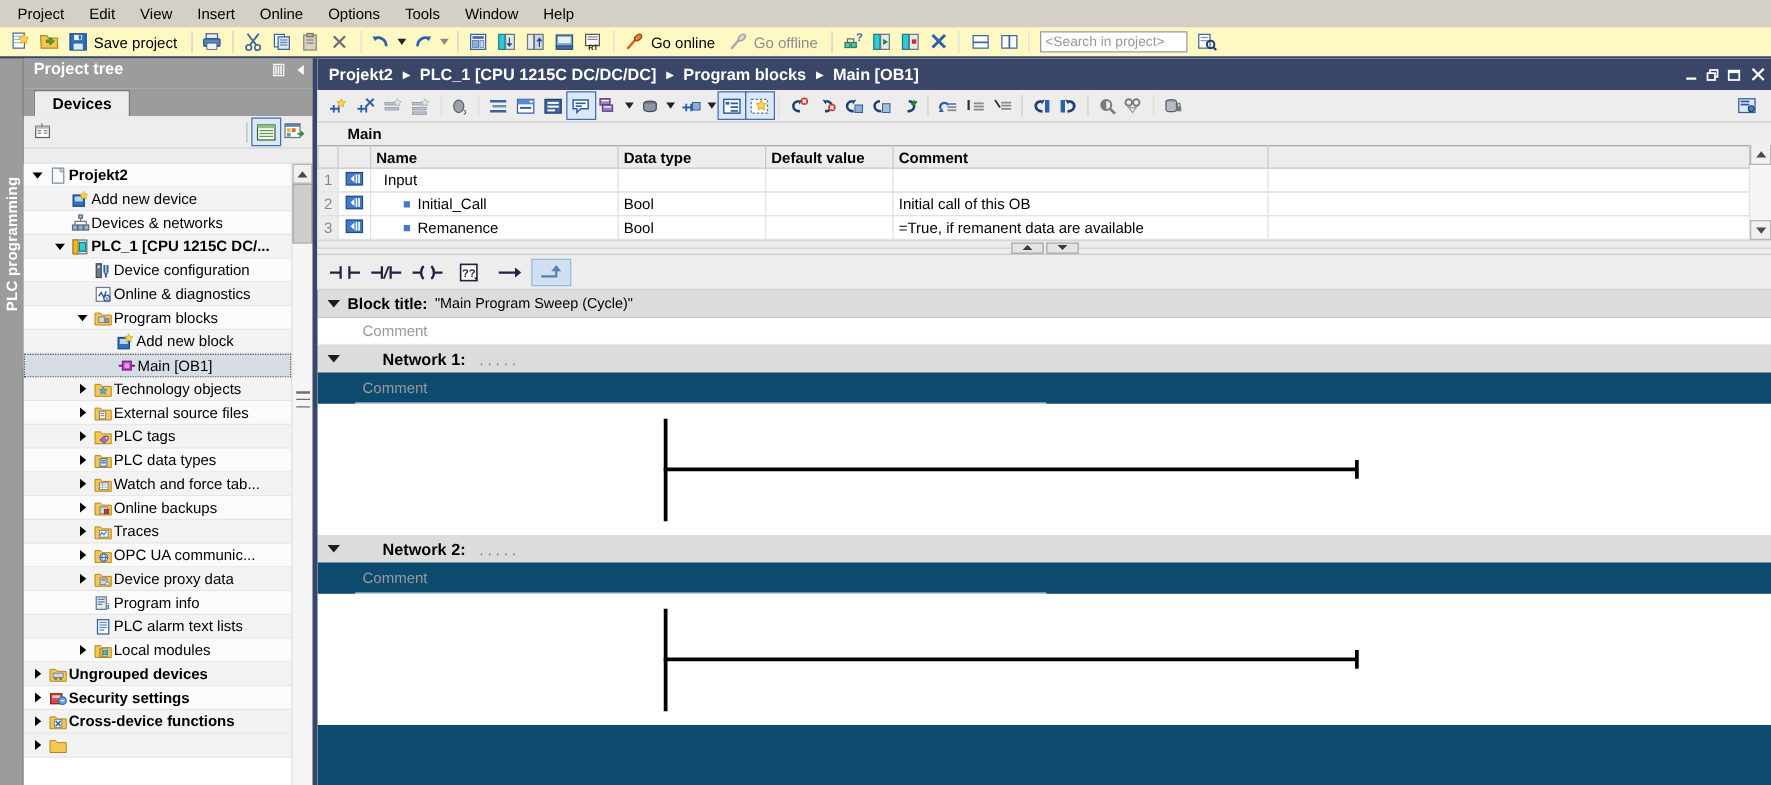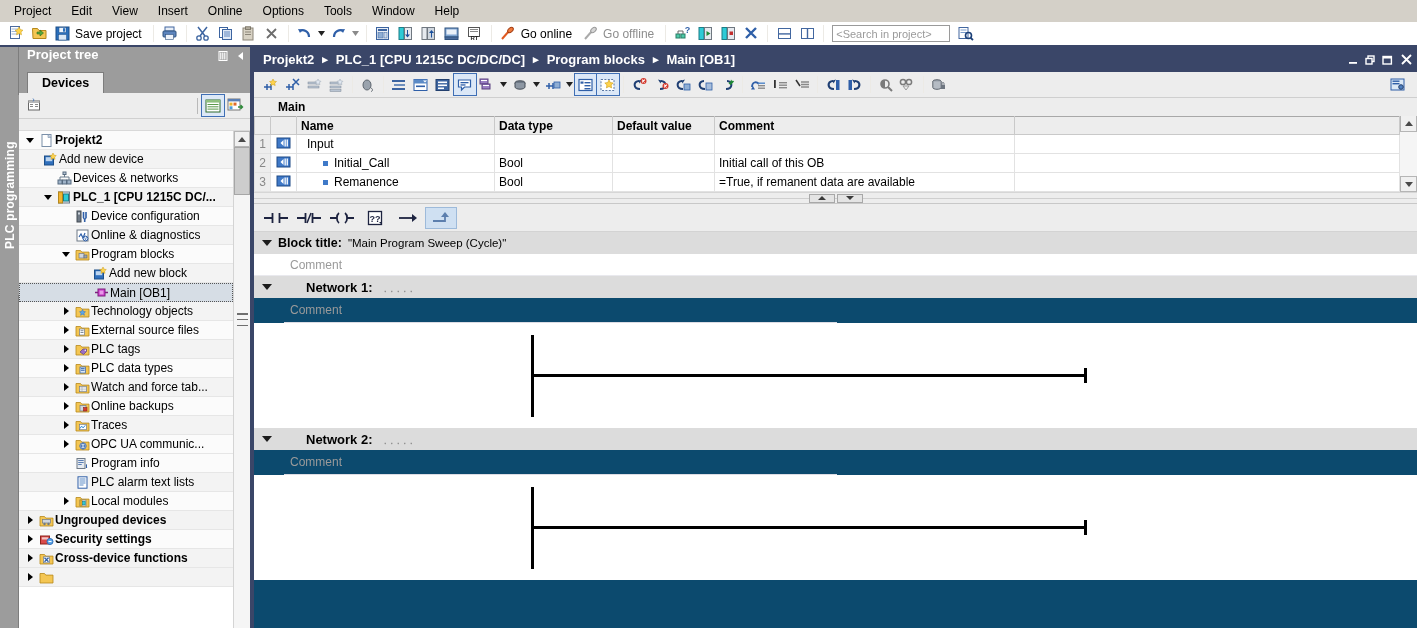--- a/index.html
+++ b/index.html
@@ -22,21 +22,21 @@
     padding-left: 4px;
     border-bottom: 0px solid #c0bcb4;
   }
   .menubar .mi {
     padding: 2px 10px; font-size: 12px; color: #000; cursor: default;
     white-space: nowrap;
   }
 
   
   .toolbar {
-    height: 25px; background: #ffffff;
+    height: 25px; background: #fef9c3;
     display: flex; align-items: center;
     padding-left: 5px; gap: 1px;
     border-bottom: 2px solid #3a4668;
     position: relative;
   }
   .tbtn {
     width: 22px; height: 21px;
     display: flex; align-items: center; justify-content: center;
     cursor: default; position: relative;
   }
@@ -510,21 +510,21 @@
                 <span class="arrow-d"></span>
               </span>
               <span class="ticon">
                 <svg width="15" height="15" viewBox="0 0 15 15">
                   <rect x="3" y="1.5" width="9" height="12" fill="#fff" stroke="#7a8fa8"></rect>
                   <path d="M9 1.5 l3 3 h-3z" fill="#c9d6e6" stroke="#7a8fa8" stroke-width=".6"></path>
                 </svg>
               </span>
               <span class="tlbl bold">Projekt2</span>
             </div>
-            <div class="tree-row alt" style="padding-left: 8px; text-align: right;">
+            <div class="tree-row alt" style="padding-left: 22px; text-align: right;">
               <span class="tw"></span>
               <span class="ticon">
                 <svg width="15" height="15" viewBox="0 0 15 15">
                   <rect x="1.5" y="4" width="9" height="9" fill="#2f6fbc" stroke="#1d4f88"></rect>
                   <rect x="2.8" y="5.2" width="6.4" height="4" fill="#bcd4ee"></rect>
                   <path d="M10 1 l1 2.2 2.3 .3 -1.7 1.6 .4 2.3 -2-1.1 -2 1.1 .4-2.3 -1.7-1.6 2.3-.3z" fill="#ffd34d" stroke="#c99a12" stroke-width=".5"></path>
                 </svg>
               </span>
               <span class="tlbl">Add new device</span>
             </div>
@@ -712,20 +712,34 @@
                 <span class="arrow-r"></span>
               </span>
               <span class="ticon">
                 <svg width="15" height="15" viewBox="0 0 15 15">
                   <path d="M1 3.5h4.5l1.3 1.6H14V13H1z" fill="#f4c653" stroke="#b6881b" stroke-width=".8"></path>
                   <circle cx="8" cy="9" r="3.2" fill="#dbe8f6" stroke="#2f5fa8" stroke-width=".8"></circle>
                   <path d="M4.8 9 h6.4 M8 5.8 a4 4 0 0 1 0 6.4 a4 4 0 0 1 0-6.4" stroke="#2f5fa8" fill="none" stroke-width=".7"></path>
                 </svg>
               </span>
               <span class="tlbl">OPC UA communic...</span>
+            </div>
+            <div class="tree-row alt" style="padding-left: 40px;">
+              <span class="tw">
+                <span class="arrow-r"></span>
+              </span>
+              <span class="ticon">
+                <svg width="15" height="15" viewBox="0 0 15 15">
+                  <path d="M1 3.5h4.5l1.3 1.6H14V13H1z" fill="#f4c653" stroke="#b6881b" stroke-width=".8"></path>
+                  <rect x="5" y="6.3" width="5.5" height="5.4" fill="#cfd6de" stroke="#6f7a87" stroke-width=".7"></rect>
+                  <rect x="6" y="7.4" width="3.5" height="1" fill="#6f7a87"></rect>
+                  <circle cx="11" cy="11" r="1.5" fill="#e6eaef" stroke="#6f7a87" stroke-width=".6"></circle>
+                </svg>
+              </span>
+              <span class="tlbl">Device proxy data</span>
             </div>
             <div class="tree-row" style="padding-left: 40px;">
               <span class="tw"></span>
               <span class="ticon">
                 <svg width="15" height="15" viewBox="0 0 15 15">
                   <rect x="2" y="2.5" width="8" height="10" fill="#e6ebf1" stroke="#6f7a87"></rect>
                   <rect x="3.2" y="4" width="5.5" height="1" fill="#5b7fb5"></rect>
                   <rect x="3.2" y="6" width="5.5" height="1" fill="#5b7fb5"></rect>
                   <rect x="3.2" y="8" width="3.5" height="1" fill="#5b7fb5"></rect>
                   <text x="11.5" y="12" font-size="7" font-family="Liberation Serif" font-weight="bold" fill="#2f5fa8" text-anchor="middle">i</text>

